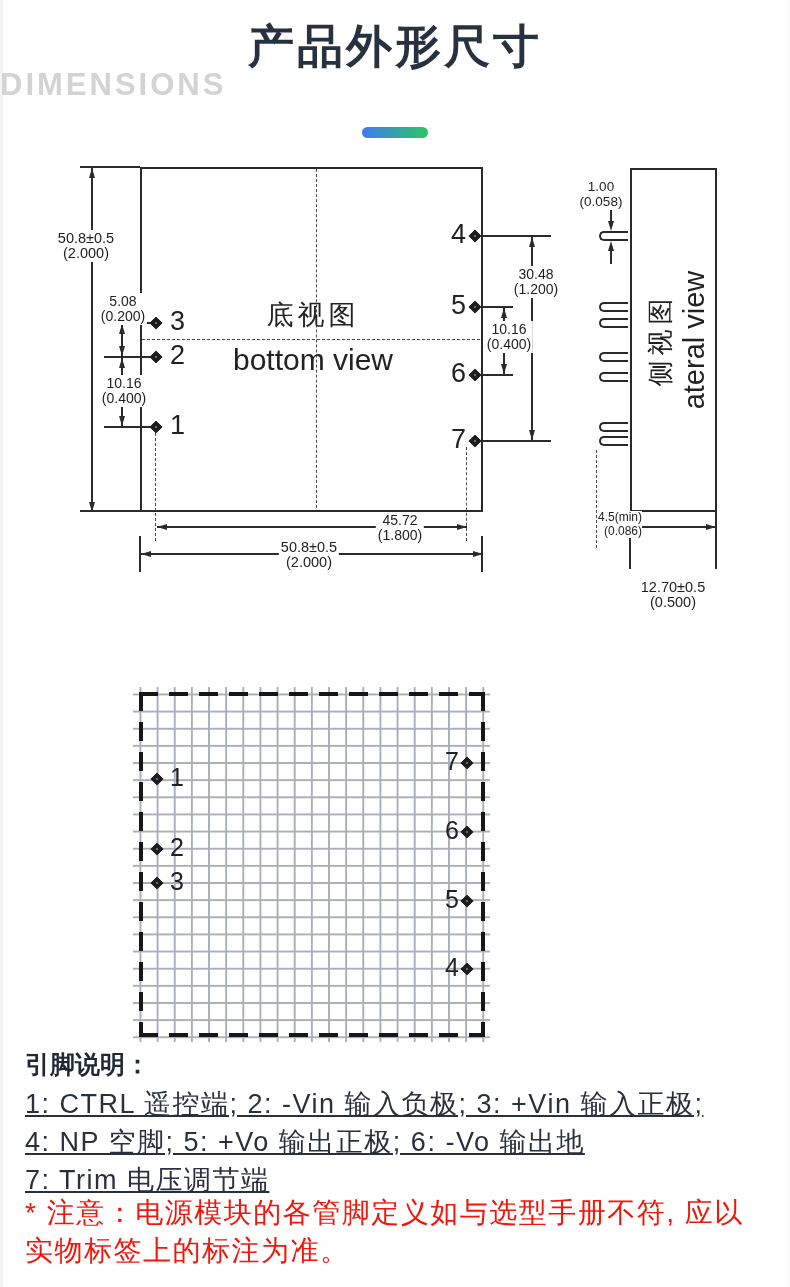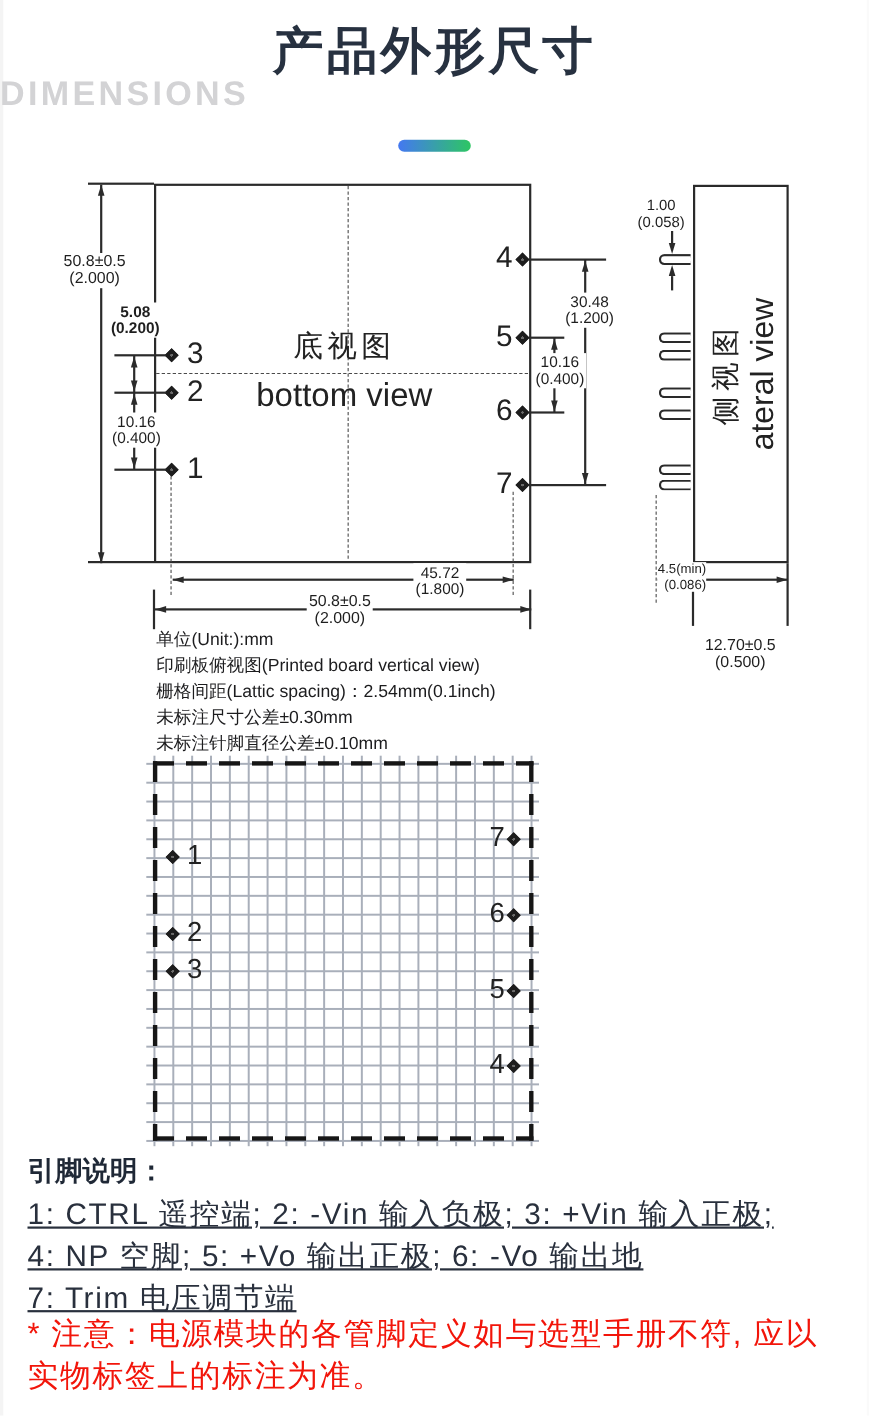--- a/index.html
+++ b/index.html
@@ -91,21 +91,21 @@
     <div class="au" style="left:92px;top:168px;"></div>
     <div class="ad" style="left:92px;top:502px;"></div>
     <div class="dimlab" style="left:86px;top:230px;font-size:14.5px;">
       <div>50.8±0.5</div>
       <div>(2.000)</div>
     </div>
 
     <div class="vline" style="left:121px;top:323px;height:34px;"></div>
     <div class="au" style="left:122px;top:324px;"></div>
     <div class="ad" style="left:122px;top:346px;"></div>
-    <div class="dimlab" style="left:123px;top:275px;font-weight:bold;">
+    <div class="dimlab" style="left:123px;top:293px;">
       <div>5.08</div>
       <div>(0.200)</div>
     </div>
 
     <div class="vline" style="left:121px;top:357px;height:70px;"></div>
     <div class="au" style="left:122px;top:358px;"></div>
     <div class="ad" style="left:122px;top:416px;"></div>
     <div class="dimlab" style="left:124px;top:375px;">
       <div>10.16</div>
       <div>(0.400)</div>
@@ -181,27 +181,20 @@
     <div class="vline" style="left:715px;top:512px;height:57px;"></div>
     <div class="hline" style="left:630px;top:526px;width:86px;"></div>
     <div class="al" style="left:631px;top:527px;"></div>
     <div class="ar" style="left:706px;top:527px;"></div>
     <div class="dimlab" style="left:673px;top:540px;font-size:14.5px;margin-top:39px;">
       <div>12.70±0.5</div>
       <div>(0.500)</div>
     </div>
   </div>
 
-  <div class="notes">
-    <div>单位(Unit:):mm</div>
-    <div>印刷板俯视图(Printed board vertical view)</div>
-    <div>栅格间距(Lattic spacing)：2.54mm(0.1inch)</div>
-    <div>未标注尺寸公差±0.30mm</div>
-    <div>未标注针脚直径公差±0.10mm</div>
-  </div>
 
   <div>
     <div class="gridbg"></div>
     <div class="dashH" style="left:139px;top:692px;width:346px;"></div>
     <div class="dashH" style="left:139px;top:1033px;width:346px;"></div>
     <div class="dashV" style="left:139px;top:692px;height:345px;"></div>
     <div class="dashV" style="left:481px;top:692px;height:345px;"></div>
 
     <span class="dia" style="left:157px;top:779px;"></span>
     <span class="dia" style="left:157px;top:849px;"></span>

